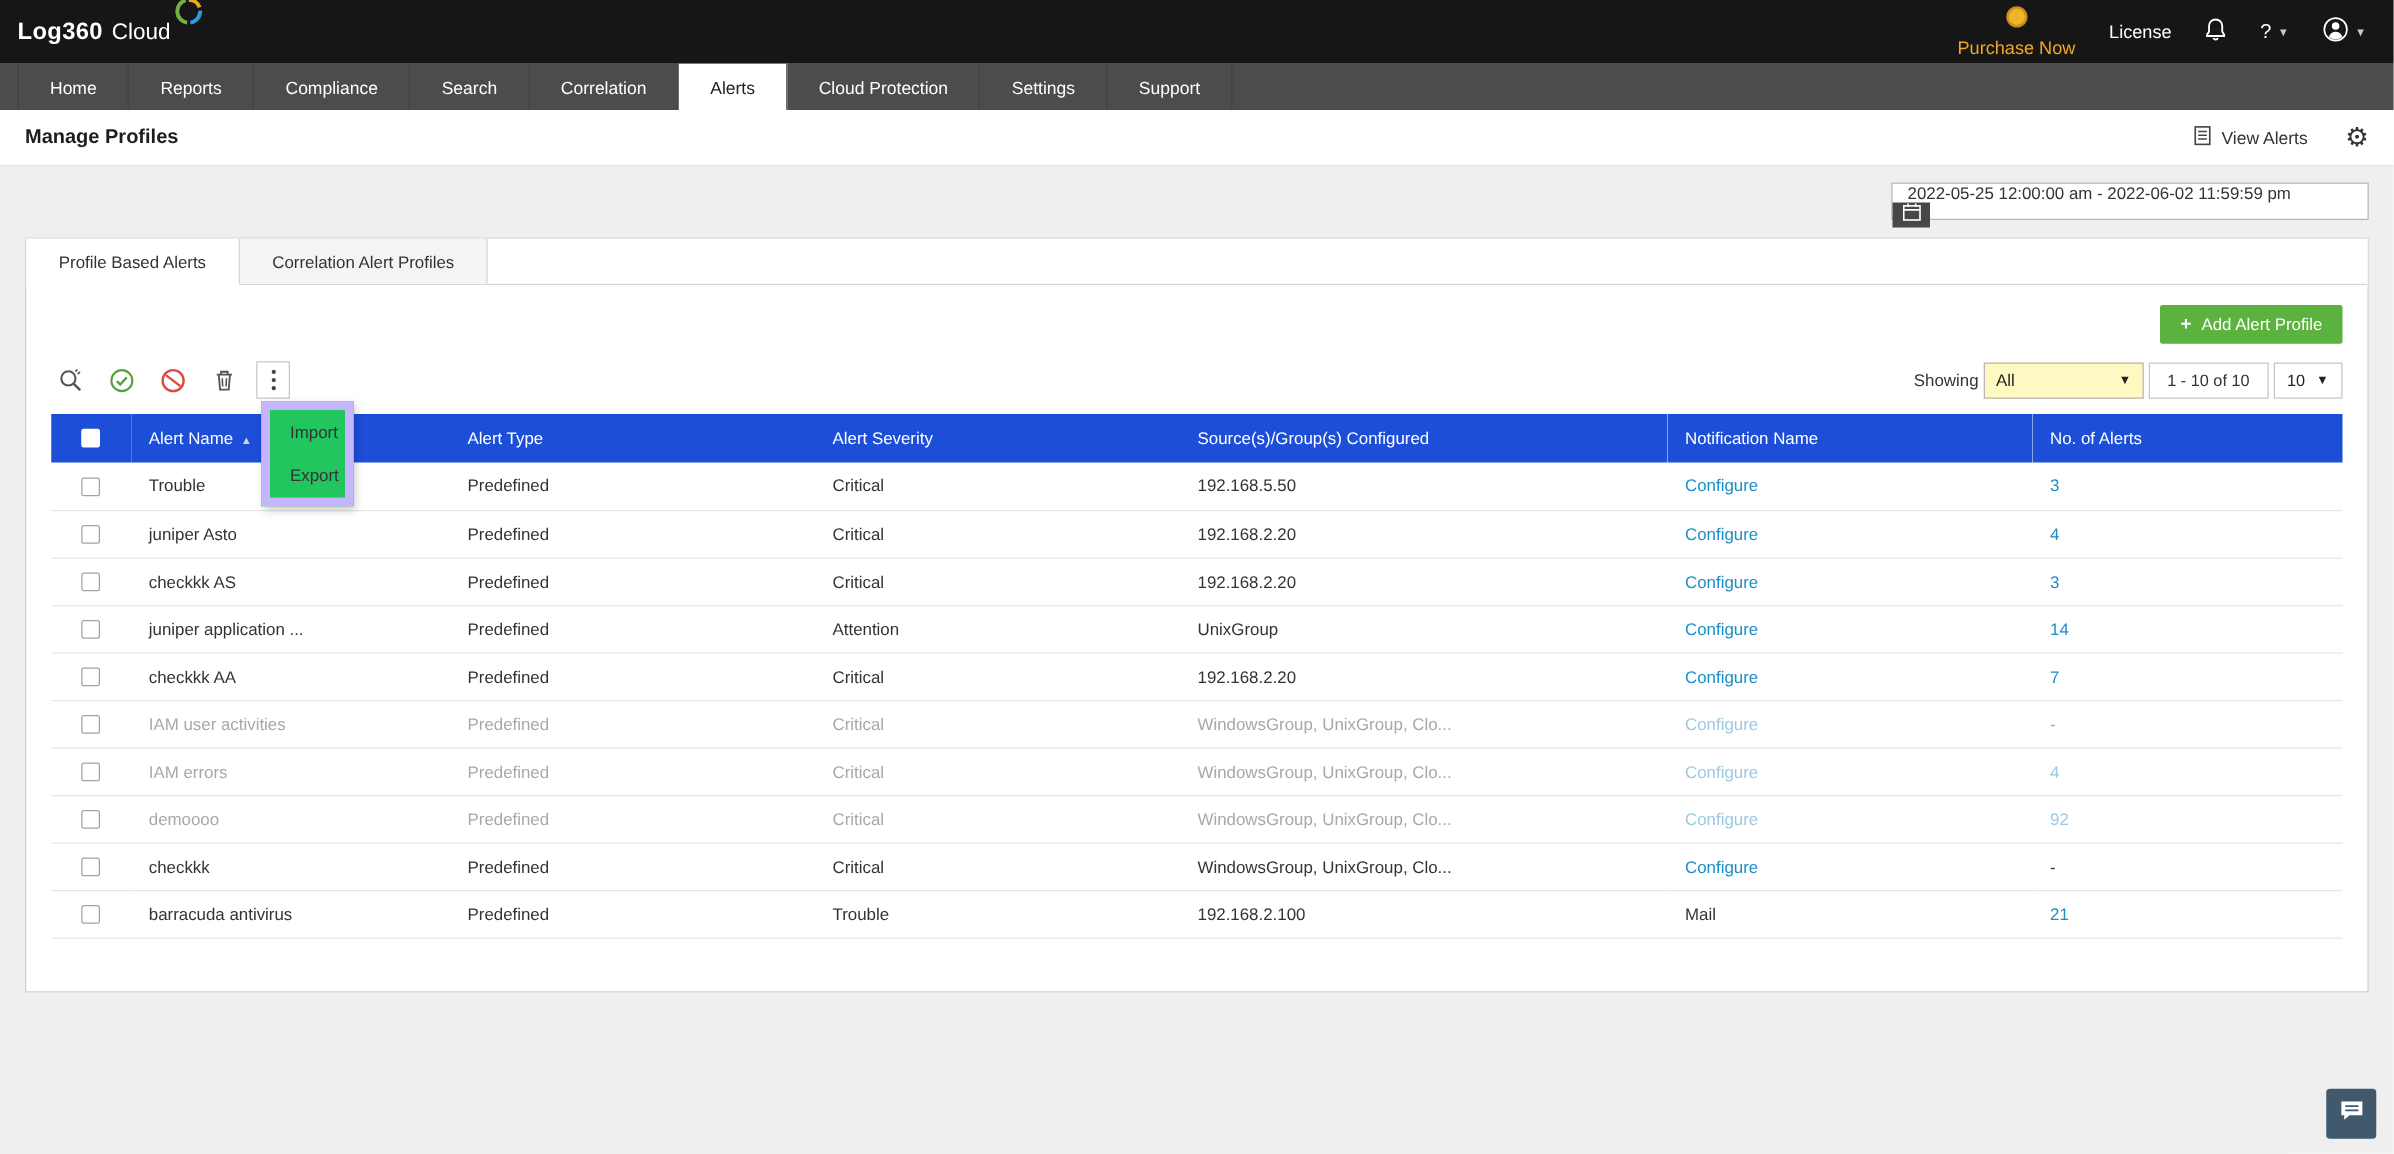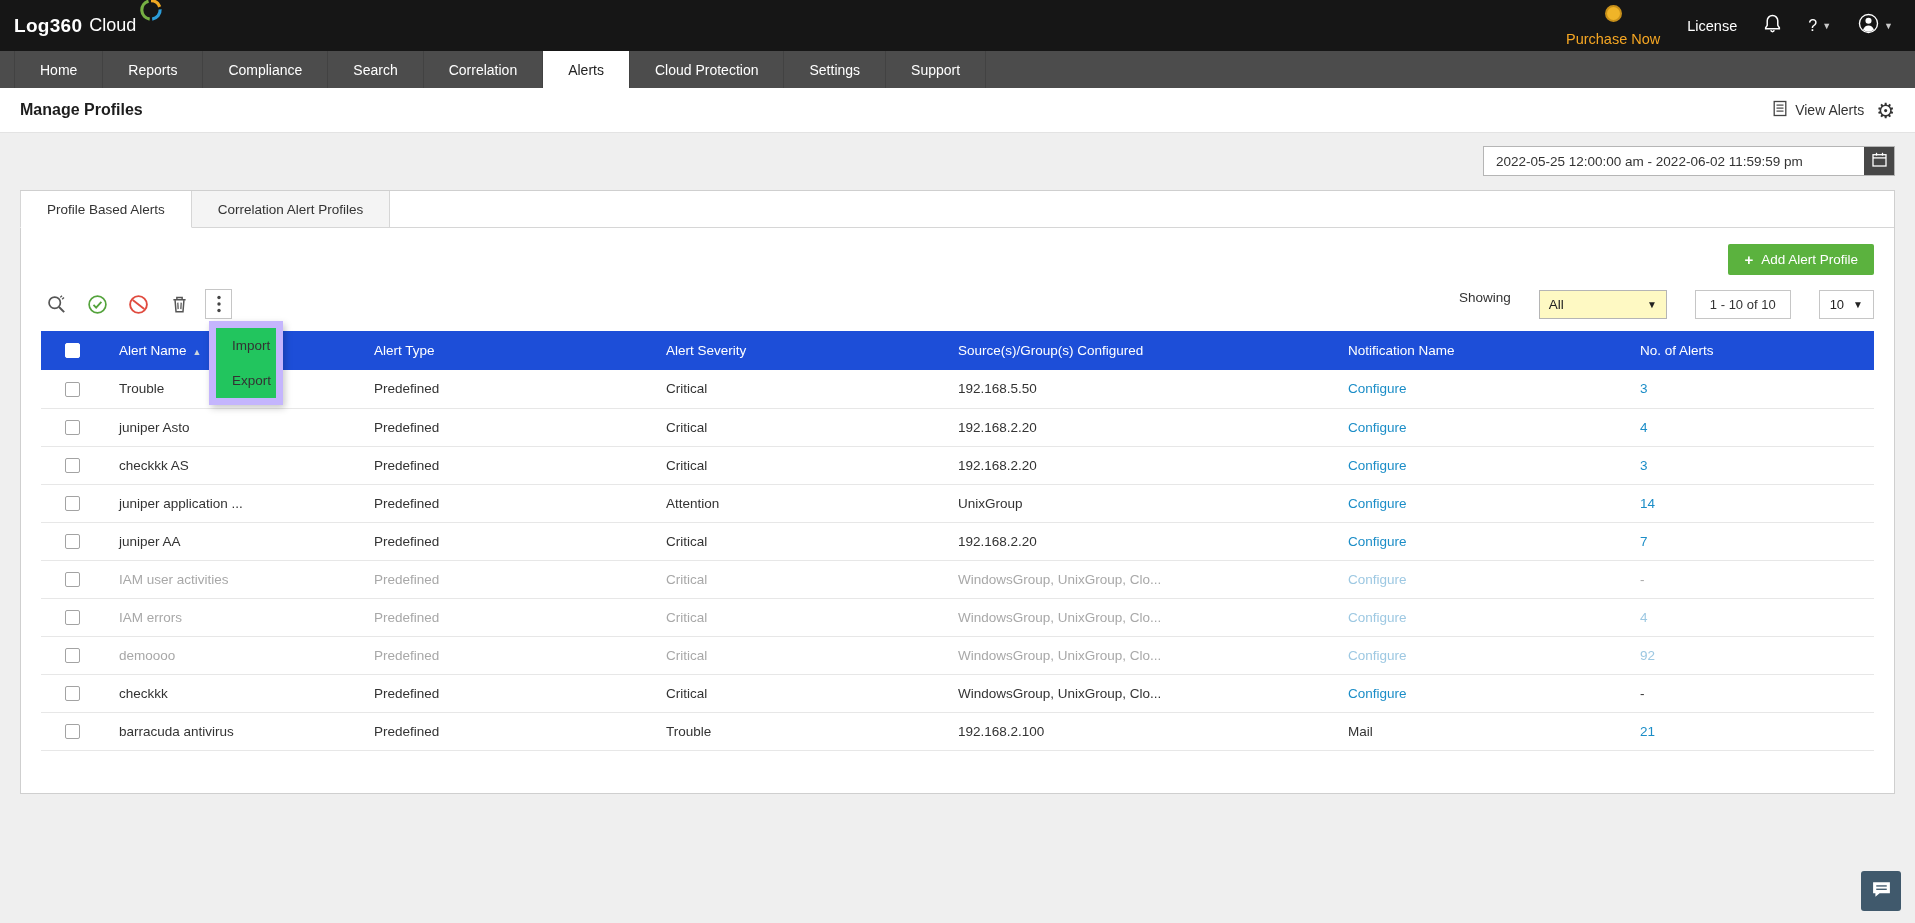--- a/index.html
+++ b/index.html
@@ -23,46 +23,46 @@
 
   
   .navbar { height:37px; background:#4c4c4c; display:flex; padding-left:14px; }
   .nav-tab { display:flex; align-items:center; padding:0 25px; font-size:14px; color:#fff; border-right:1px solid #424242; cursor:pointer; white-space:nowrap; }
   .nav-tab:first-child { border-left:1px solid #424242; }
   .nav-tab.active { background:#fff; color:#222; }
 
   
   .page-header { height:45px; background:#fff; border-bottom:1px solid #e3e3e3; display:flex; align-items:center; justify-content:space-between; padding:0 20px; }
   .page-title { font-size:16px; font-weight:bold; color:#1d1d1d; }
-  .ph-right { display:flex; align-items:center; gap:12px; }
+  .ph-right { display:flex; align-items:center; gap:30px; }
   .view-alerts { display:flex; align-items:center; gap:8px; font-size:14px; color:#333; cursor:pointer; }
   .gear { font-size:21px; color:#333; cursor:pointer; line-height:1; }
 
   
   .date-row { display:flex; justify-content:flex-end; padding:13px 20px 0; }
-  .date-range { display:flex; height:30px; border:1px solid #b5b5b5; background:#fff; }
+  .date-range { display:flex; height:30px; border:1px solid #b5b5b5; background:#fff;flex-direction:column; }
   .date-text { display:flex; align-items:center; padding:0 12px; font-size:13.5px; color:#333; min-width:380px; }
   .calendar-btn { width:30px; background:#474747; display:flex; align-items:center; justify-content:center; cursor:pointer; }
 
   
   .panel { margin:14px 20px 0; background:#fff; border:1px solid #cfcfcf; }
   .tab-strip { display:flex; background:#fff; border-bottom:1px solid #d6d6d6; height:37px; }
   .ptab { display:flex; align-items:center; padding:0 26px; font-size:13.5px; color:#333; cursor:pointer; border-right:1px solid #d6d6d6; }
   .ptab.active { background:#fff; margin-bottom:-1px; border-bottom:1px solid #fff; border-left:1px solid #d6d6d6; margin-left:-1px; }
   .ptab.inactive { background:#f4f4f4; }
   .panel-body { padding:14px 20px 42px; position:relative; }
 
   .add-row { display:flex; justify-content:flex-end; margin:2px 0 14px; }
   .add-btn { display:flex; align-items:center; gap:8px; background:#5bb23e; color:#fff; font-size:13.5px; padding:0 16px; height:31px; border:none; border-radius:2px; cursor:pointer; font-family:inherit; }
   .add-plus { font-size:15px; font-weight:bold; line-height:1; }
 
   .toolbar { display:flex; align-items:center; position:relative; margin-bottom:12px; }
   .tool-icon { width:30px; height:30px; display:flex; align-items:center; justify-content:center; cursor:pointer; margin-right:11px; }
   .tool-icon.boxed { border:1px solid #c6c6c6; background:#fff; width:27px; margin-right:0; }
-  .toolbar-right { margin-left:auto; display:flex; gap:28px; }
+  .toolbar-right { margin-left:auto; display:flex; align-items:center; gap:4px; }
   .showing-label { font-size:13.5px; color:#333; }
   .select-box { display:flex; align-items:center; justify-content:space-between; width:128px; height:29px; border:1px solid #b5b5b5; background:#fef9c3; padding:10px 9px; font-size:13.5px; color:#222; cursor:pointer; }
   .dark-caret { font-size:10px; color:#222; }
   .page-info { display:flex; align-items:center; height:29px; border:1px solid #c6c6c6; background:#fff; padding:0 14px; font-size:13px; color:#333; }
   .size-box { display:flex; align-items:center; gap:9px; height:29px; border:1px solid #c6c6c6; background:#fff; padding:0 10px; font-size:13px; color:#222; cursor:pointer; }
 
   .menu { position:absolute; top:32px; left:168px; width:74px; background:#22c55e; border:7px solid #c4b5fd; box-shadow:2px 3px 7px rgba(0,0,0,.22); z-index:30; }
   .menu-item { padding:10px 16px; font-size:13.5px; color:#333; cursor:pointer; }
 
   table { width:100%; border-collapse:collapse; table-layout:fixed; }
@@ -294,21 +294,21 @@
           <td class="cb-col"><span class="cb"></span></td>
           <td>juniper application ...</td>
           <td>Predefined</td>
           <td>Attention</td>
           <td>UnixGroup</td>
           <td><span class="link">Configure</span></td>
           <td><span class="link">14</span></td>
         </tr>
         <tr>
           <td class="cb-col"><span class="cb"></span></td>
-          <td>juniper AA</td>
+          <td>checkkk AA</td>
           <td>Predefined</td>
           <td>Critical</td>
           <td>192.168.2.20</td>
           <td><span class="link">Configure</span></td>
           <td><span class="link">7</span></td>
         </tr>
         <tr class="dim">
           <td class="cb-col"><span class="cb"></span></td>
           <td>IAM user activities</td>
           <td>Predefined</td>

